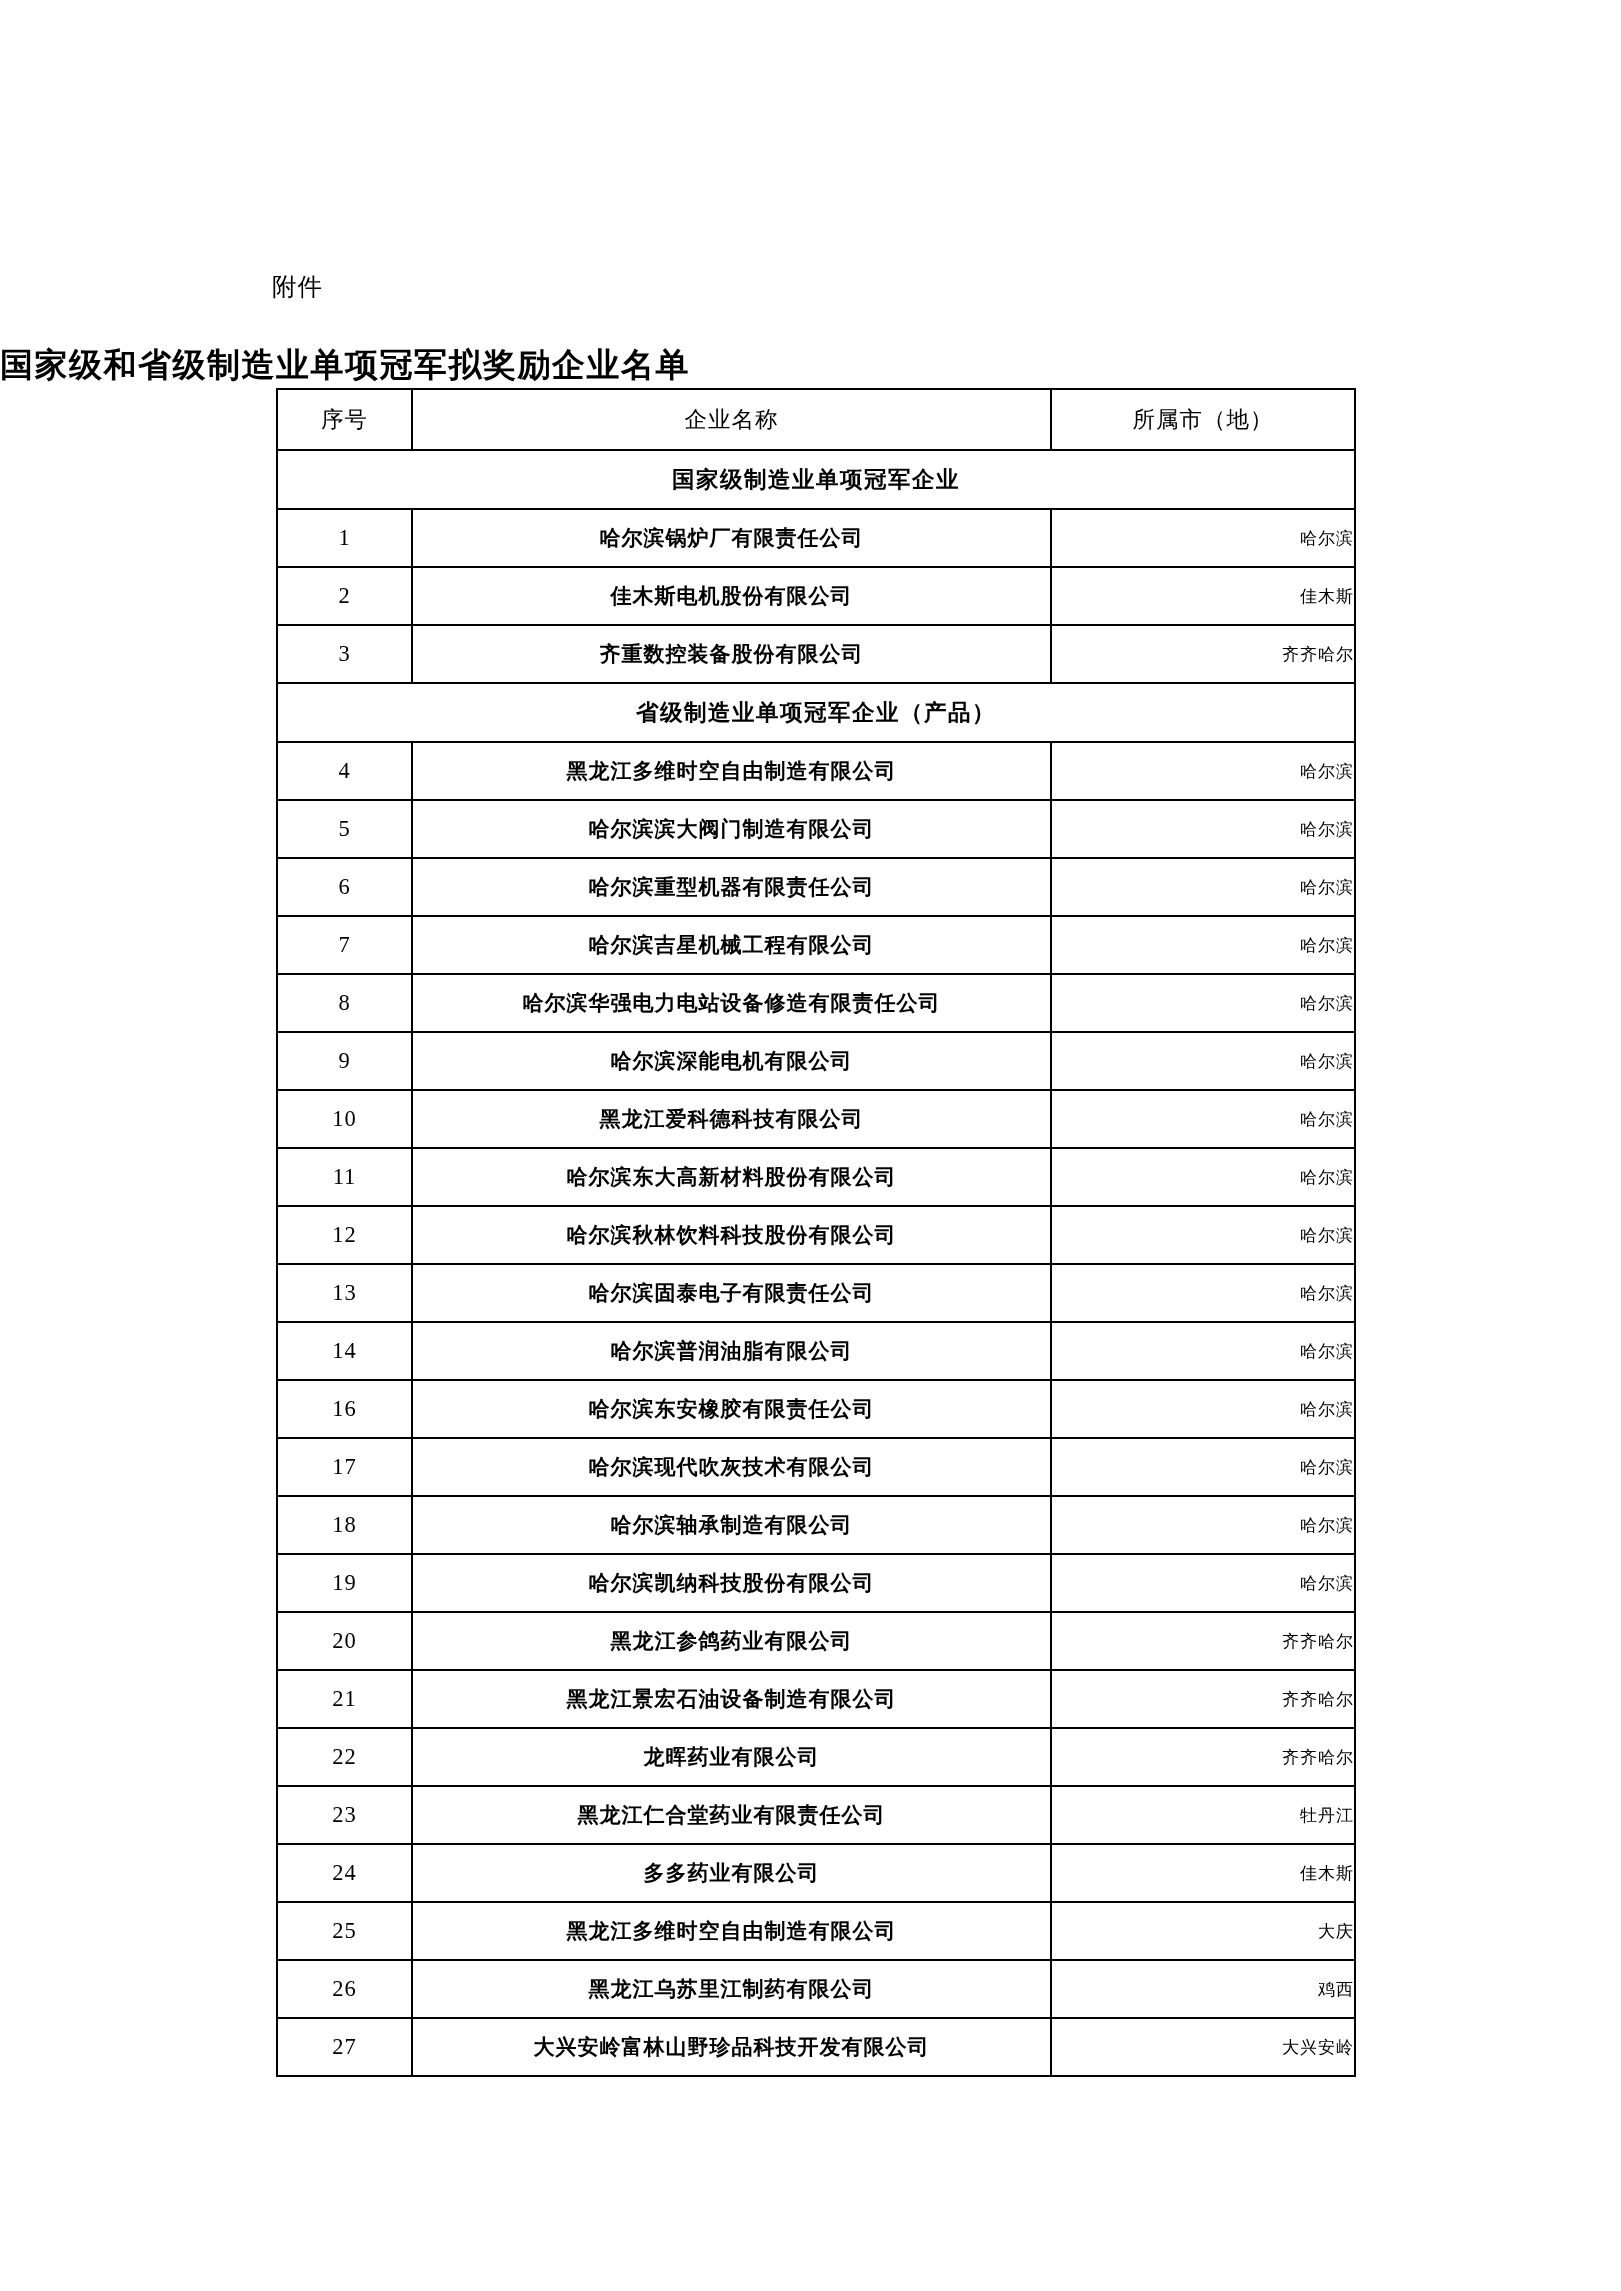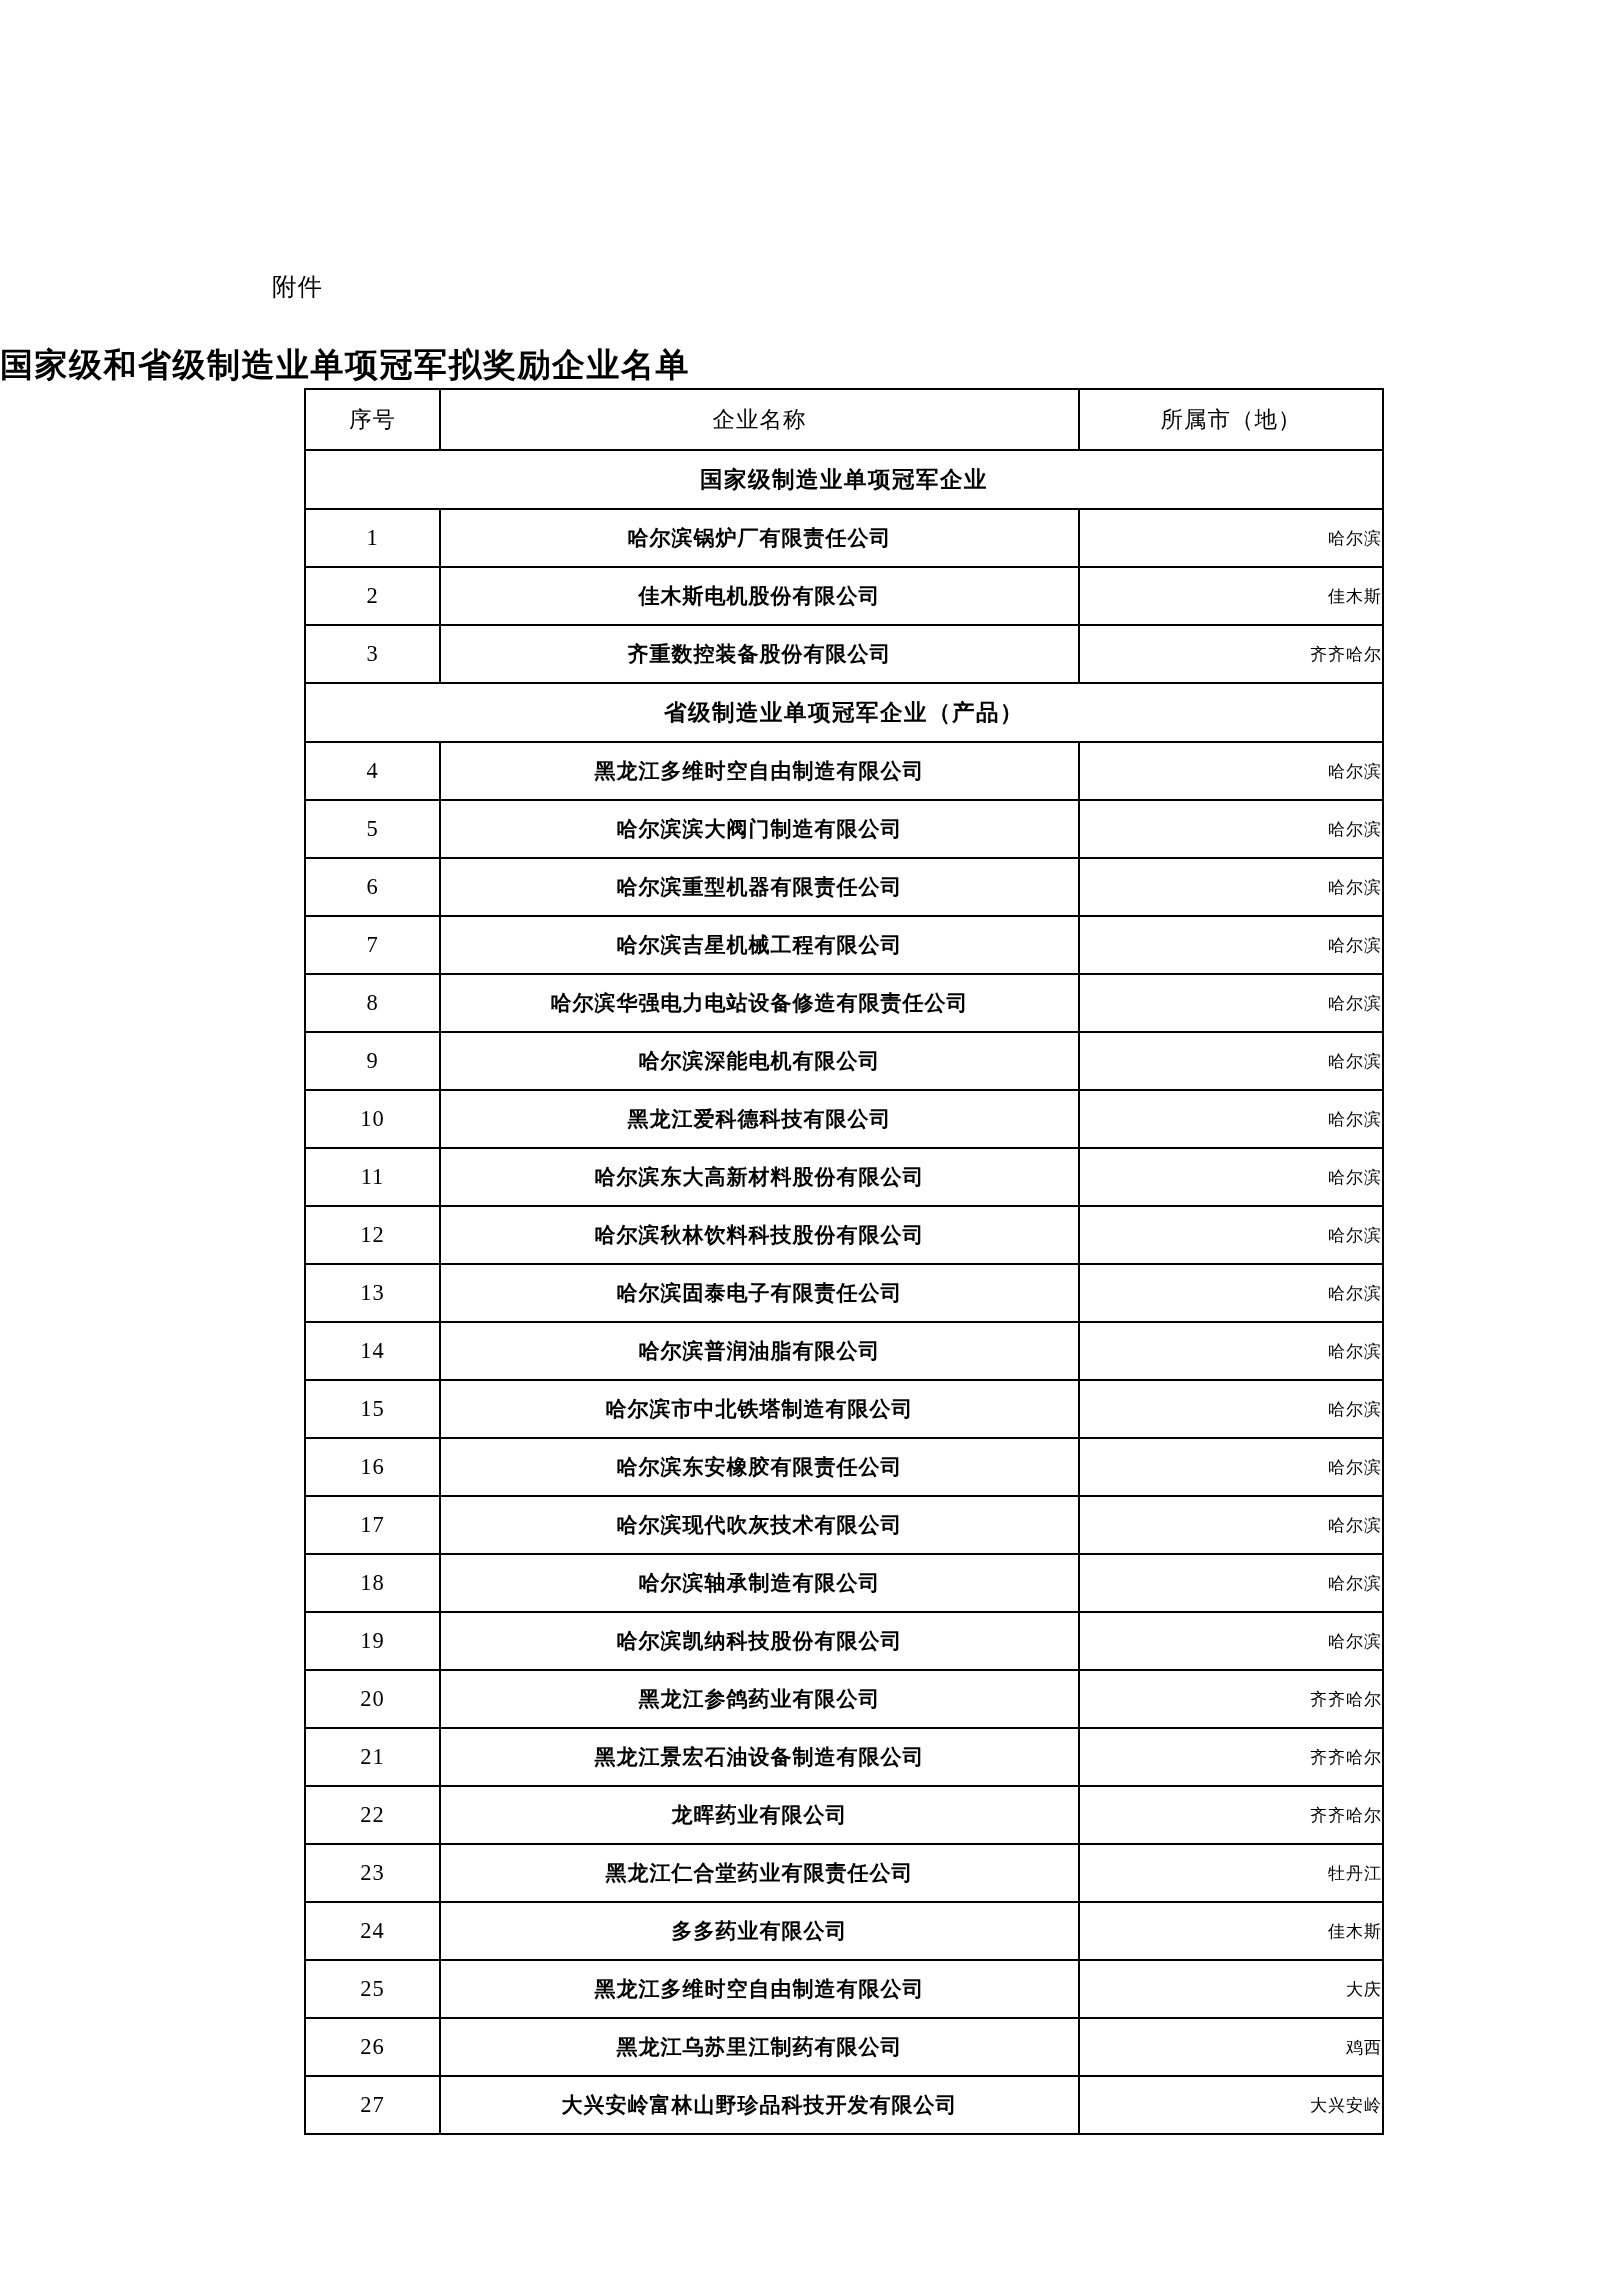--- a/index.html
+++ b/index.html
@@ -39,21 +39,21 @@
     right: 0;
     top: 321px;
     text-align: left;
     font-size: 33px;
     font-weight: bold;
     letter-spacing: 1.5px;
     font-family: Liberation Mono, monospace;
   }
   .table-wrap {
     position: absolute;
-    left: 288px;
+    left: 260px;
     top: 388px;
     width: 951px;
     padding-left: 16px;
   }
   table.listing {
     border-collapse: collapse;
     width: 1078px;
     table-layout: fixed;
     font-size: 22.5px;
   }
@@ -189,25 +189,20 @@
             <td class="idx">13</td>
             <td class="name">哈尔滨固泰电子有限责任公司</td>
             <td class="city">哈尔滨</td>
           </tr>
           <tr>
             <td class="idx">14</td>
             <td class="name">哈尔滨普润油脂有限公司</td>
             <td class="city">哈尔滨</td>
           </tr>
           <tr>
-            <td class="idx">15</td>
-            <td class="name">哈尔滨市中北铁塔制造有限公司</td>
-            <td class="city">哈尔滨</td>
-          </tr>
-          <tr>
             <td class="idx">16</td>
             <td class="name">哈尔滨东安橡胶有限责任公司</td>
             <td class="city">哈尔滨</td>
           </tr>
           <tr>
             <td class="idx">17</td>
             <td class="name">哈尔滨现代吹灰技术有限公司</td>
             <td class="city">哈尔滨</td>
           </tr>
           <tr>

